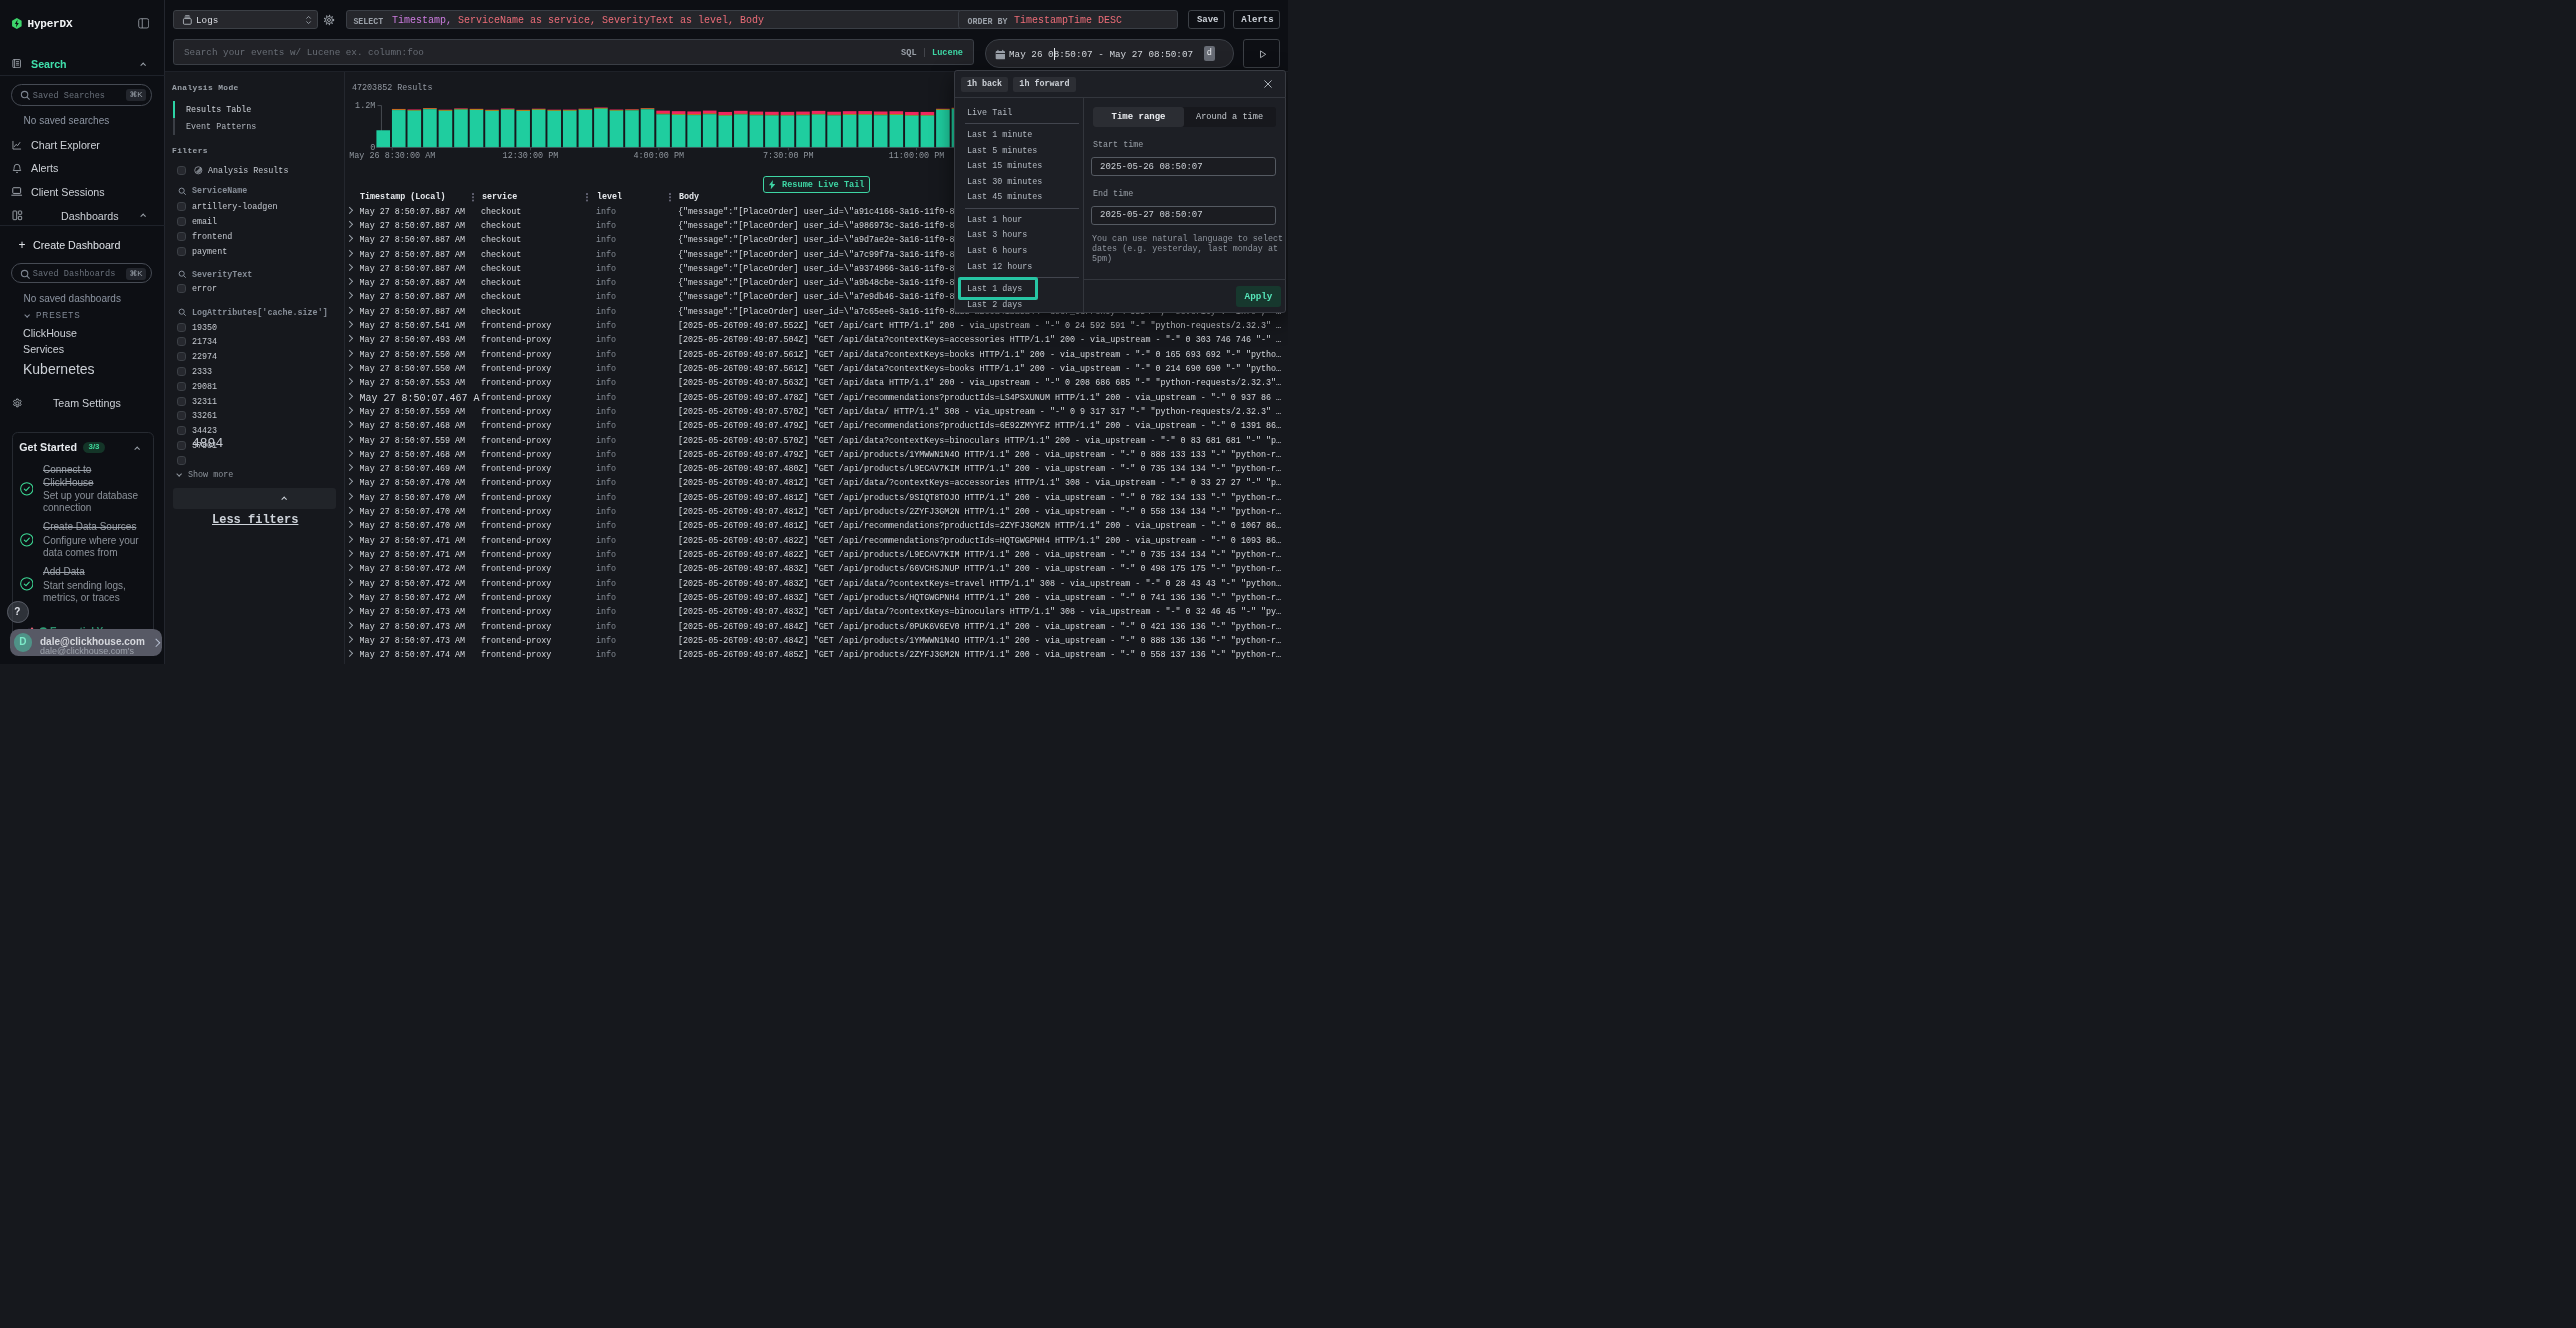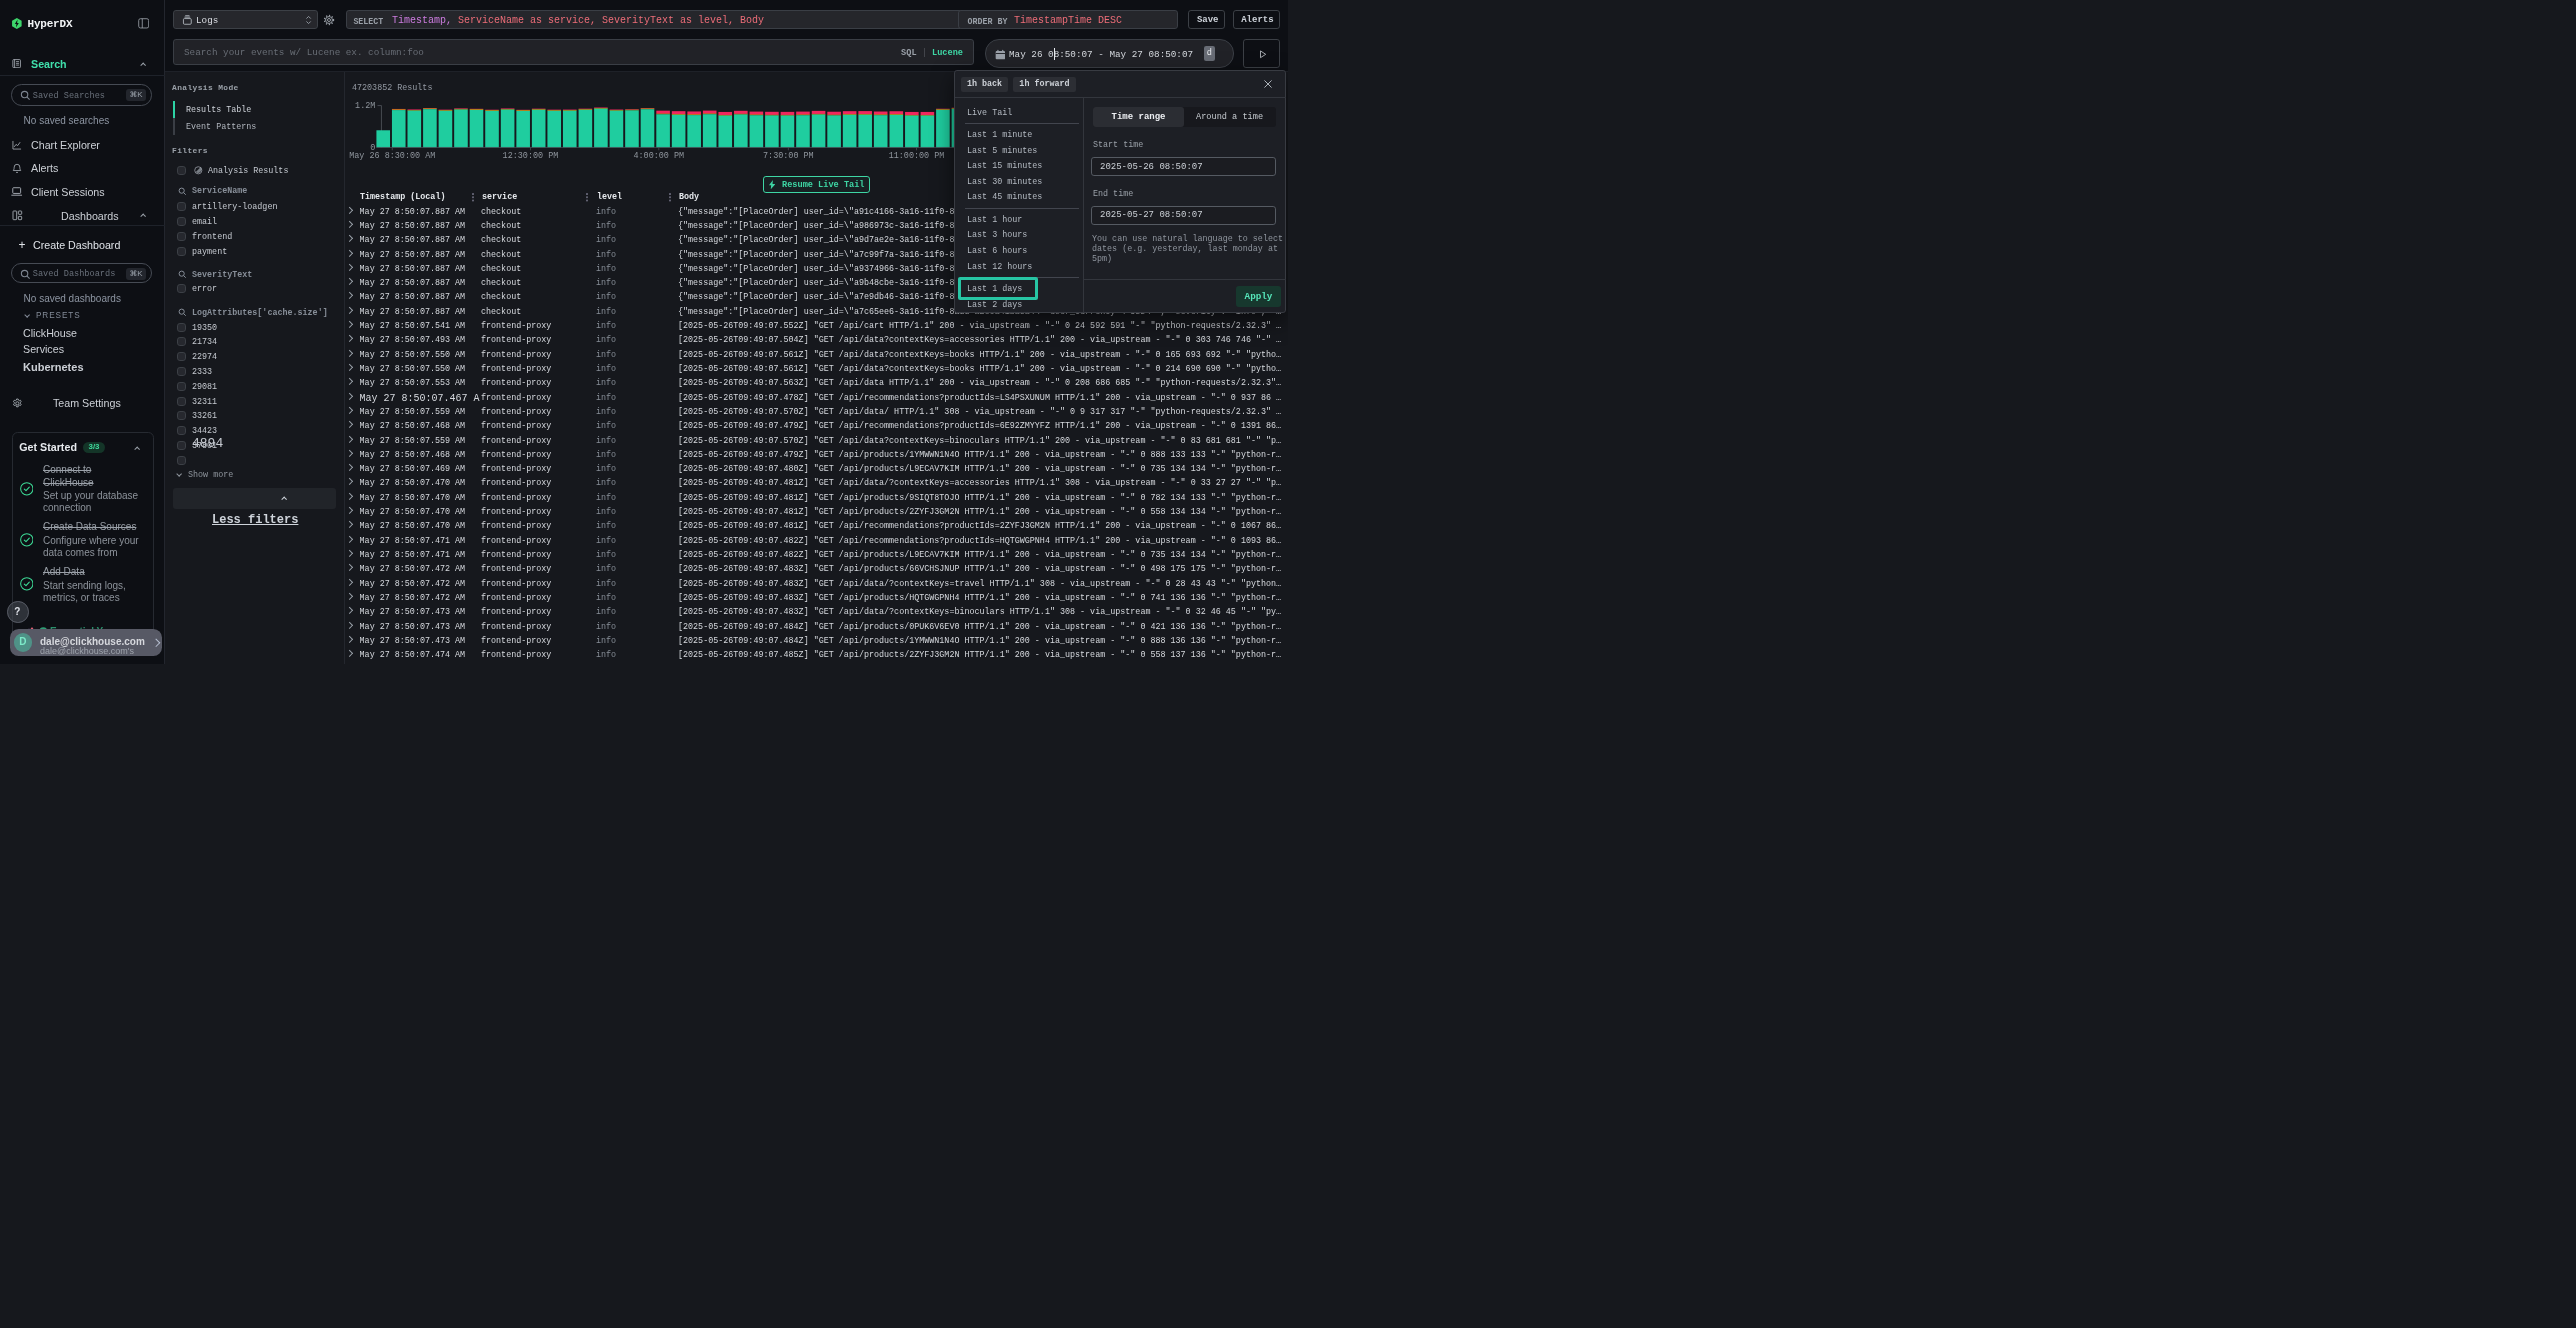--- a/index.html
+++ b/index.html
@@ -127,21 +127,21 @@
         <path d="M9.2 9.2L12.6 12.6"></path>
       </svg>
 <span class="abs lab" style="left:20.4px;top:5px;font-size:8.6px;color:#69707a;">Saved Dashboards</span>
 <span class="abs sans" style="left:114px;top:3.6px;width:19.3px;height:12px;background:#23262d;border-radius:2.9px;color:#9aa1aa;font-size:7.9px;text-align:center;line-height:12px;">⌘K</span>
 </div>
 <span class="abs lab sans" style="left:23.6px;top:293px;font-size:10px;color:#8d95a2;">No saved dashboards</span>
 <span class="chev chev-d abs" style="left:25px;top:313px;border-color:#848c99;"></span>
 <span class="abs lab sans" style="left:36px;top:311px;font-size:8.2px;color:#848c99;letter-spacing:0.9px;">PRESETS</span>
 <span class="abs lab sans" style="left:23px;top:327px;font-size:10.7px;color:#ccd0d6;">ClickHouse</span>
 <span class="abs lab sans" style="left:23px;top:343px;font-size:10.7px;color:#ccd0d6;">Services</span>
-<span class="abs lab sans" style="left:23px;top:361px;font-size:11px;color:#ccd0d6;font-weight:bold;">Kubernetes</span>
+<span class="abs lab sans" style="left:23px;top:361px;font-size:14px;color:#ccd0d6;">Kubernetes</span>
 <svg class="abs" style="left:12px;top:398px" width="10.7" height="10.7" viewBox="0 0 16 16" fill="none" stroke="#aab0b8" stroke-width="1.3">
 <circle cx="8" cy="8" r="2.4"></circle>
       <path d="M6.8 1.5h2.4l.3 1.6a5 5 0 0 1 1.5.9l1.6-.6 1.2 2-1.3 1.1a5 5 0 0 1 0 1.7l1.3 1.1-1.2 2-1.6-.6a5 5 0 0 1-1.5.9l-.3 1.6H6.8l-.3-1.6a5 5 0 0 1-1.5-.9l-1.6.6-1.2-2 1.3-1.1a5 5 0 0 1 0-1.7L2.2 5.4l1.2-2 1.6.6a5 5 0 0 1 1.5-.9z"></path>
     </svg>
 <span class="abs lab sans" style="left:33px;top:397px;font-size:10.7px;color:#ccd0d6;margin-left:20px;">Team Settings</span>
 <div class="abs" style="left:12px;top:432px;width:142px;height:208px;border:0.7px solid #262a31;border-radius:5.7px;"></div>
 <span class="abs lab b sans" style="left:19.3px;top:441px;font-size:10.7px;color:#e7eaee;">Get Started</span>
 <span class="abs lab b sans" style="left:83px;top:442px;width:22px;height:10.7px;background:#143528;border-radius:5.7px;color:#3fd99c;font-size:7.9px;text-align:center;line-height:10.7px;">3/3</span>
 <span class="chev chev-u abs" style="left:135px;top:447px;"></span>
 <svg class="abs" style="left:19.7px;top:482px" width="13.6" height="13.6" viewBox="0 0 19 19" fill="none">

